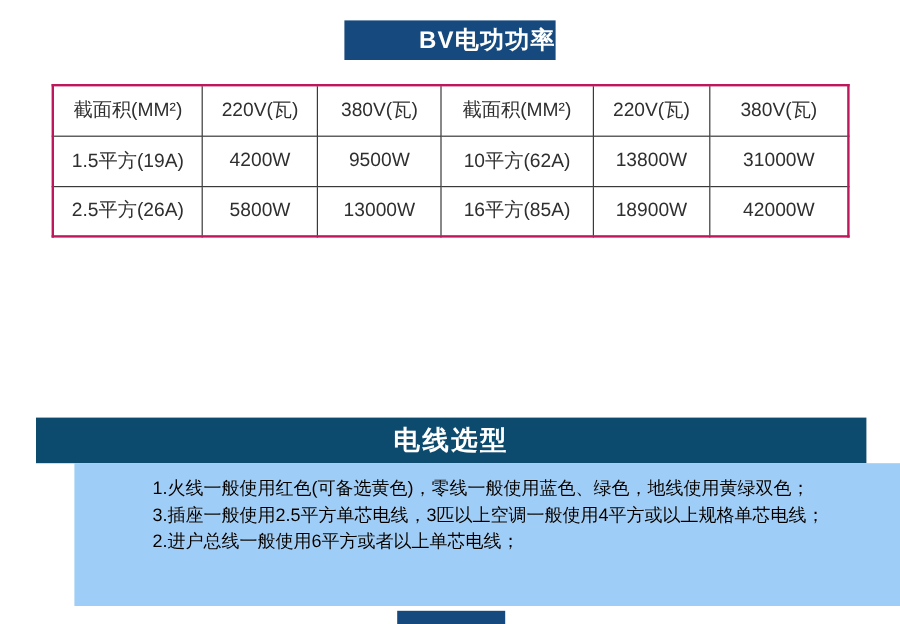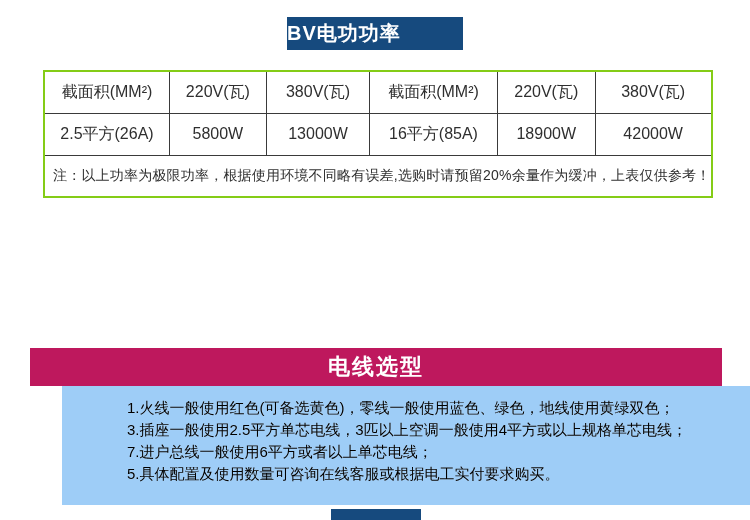--- a/index.html
+++ b/index.html
@@ -11,53 +11,53 @@
     position: relative;
   }
   .title-banner {
     position: absolute;
     left: 287px; top: 17px;
     width: 176px; height: 33px;
     background: #164a7e;
     color: #ffffff;
     font-size: 20px;
     font-weight: bold;
-    display: flex; align-items: center; justify-content: flex-start;
+    display: flex; align-items: center; justify-content: flex-end;
     letter-spacing: 1px;
   }
   .table-wrap {
     position: absolute;
     left: 43px; top: 70px;
     width: 665px;
   }
   table.power {
     width: 100%;
     border-collapse: collapse;
-    border: 2px solid #84cc16;
+    border: 2px solid #be185d;
     color: #2f2f2f;
   }
   table.power th, table.power td {
     border: 1px solid #3a3a3a;
     height: 42px;
     text-align: center;
     font-size: 16px;
     font-weight: normal;
     white-space: nowrap;
   }
   table.power td.note-cell {
     text-align: left;
     font-size: 14px;
     padding-left: 8px;
     letter-spacing: 0.2px;
   }
   .section-banner {
     position: absolute;
     left: 30px; top: 348px;
     width: 692px; height: 38px;
-    background: #be185d;
+    background: #0c4a6e;
     color: #ffffff;
     font-size: 22px;
     font-weight: bold;
     display: flex; align-items: center; justify-content: center;
     letter-spacing: 2px;
   }
   .info-panel {
     position: absolute;
     left: 30px; top: 386px;
     width: 692px; height: 119px;
@@ -99,38 +99,42 @@
     <tbody>
         <tr>
       <th>截面积(MM²)</th>
       <th>220V(瓦)</th>
       <th>380V(瓦)</th>
       <th>截面积(MM²)</th>
       <th>220V(瓦)</th>
       <th>380V(瓦)</th>
     </tr>
     <tr>
+      <td>1.5平方(19A)</td>
+      <td>4200W</td>
+      <td>9500W</td>
+      <td>10平方(62A)</td>
+      <td>13800W</td>
+      <td>31000W</td>
+    </tr>
+    <tr>
       <td>2.5平方(26A)</td>
       <td>5800W</td>
       <td>13000W</td>
       <td>16平方(85A)</td>
       <td>18900W</td>
       <td>42000W</td>
-    </tr>
-    <tr>
-      <td class="note-cell" colspan="6">注：以上功率为极限功率，根据使用环境不同略有误差,选购时请预留20%余量作为缓冲，上表仅供参考！</td>
     </tr>
   </tbody>
     </table>
 </div>
 
 <div class="section-banner">
   <span>电线选型</span>
 </div>
 
 <div class="info-panel">
   <div class="line">1.火线一般使用红色(可备选黄色)，零线一般使用蓝色、绿色，地线使用黄绿双色；</div>
   <div class="line">3.插座一般使用2.5平方单芯电线，3匹以上空调一般使用4平方或以上规格单芯电线；</div>
-  <div class="line">7.进户总线一般使用6平方或者以上单芯电线；</div>
-  <div class="line">5.具体配置及使用数量可咨询在线客服或根据电工实付要求购买。</div>
+  <div class="line">2.进户总线一般使用6平方或者以上单芯电线；</div>
 </div>
 
 <div class="next-banner-partial"></div>
 
 </body></html>

